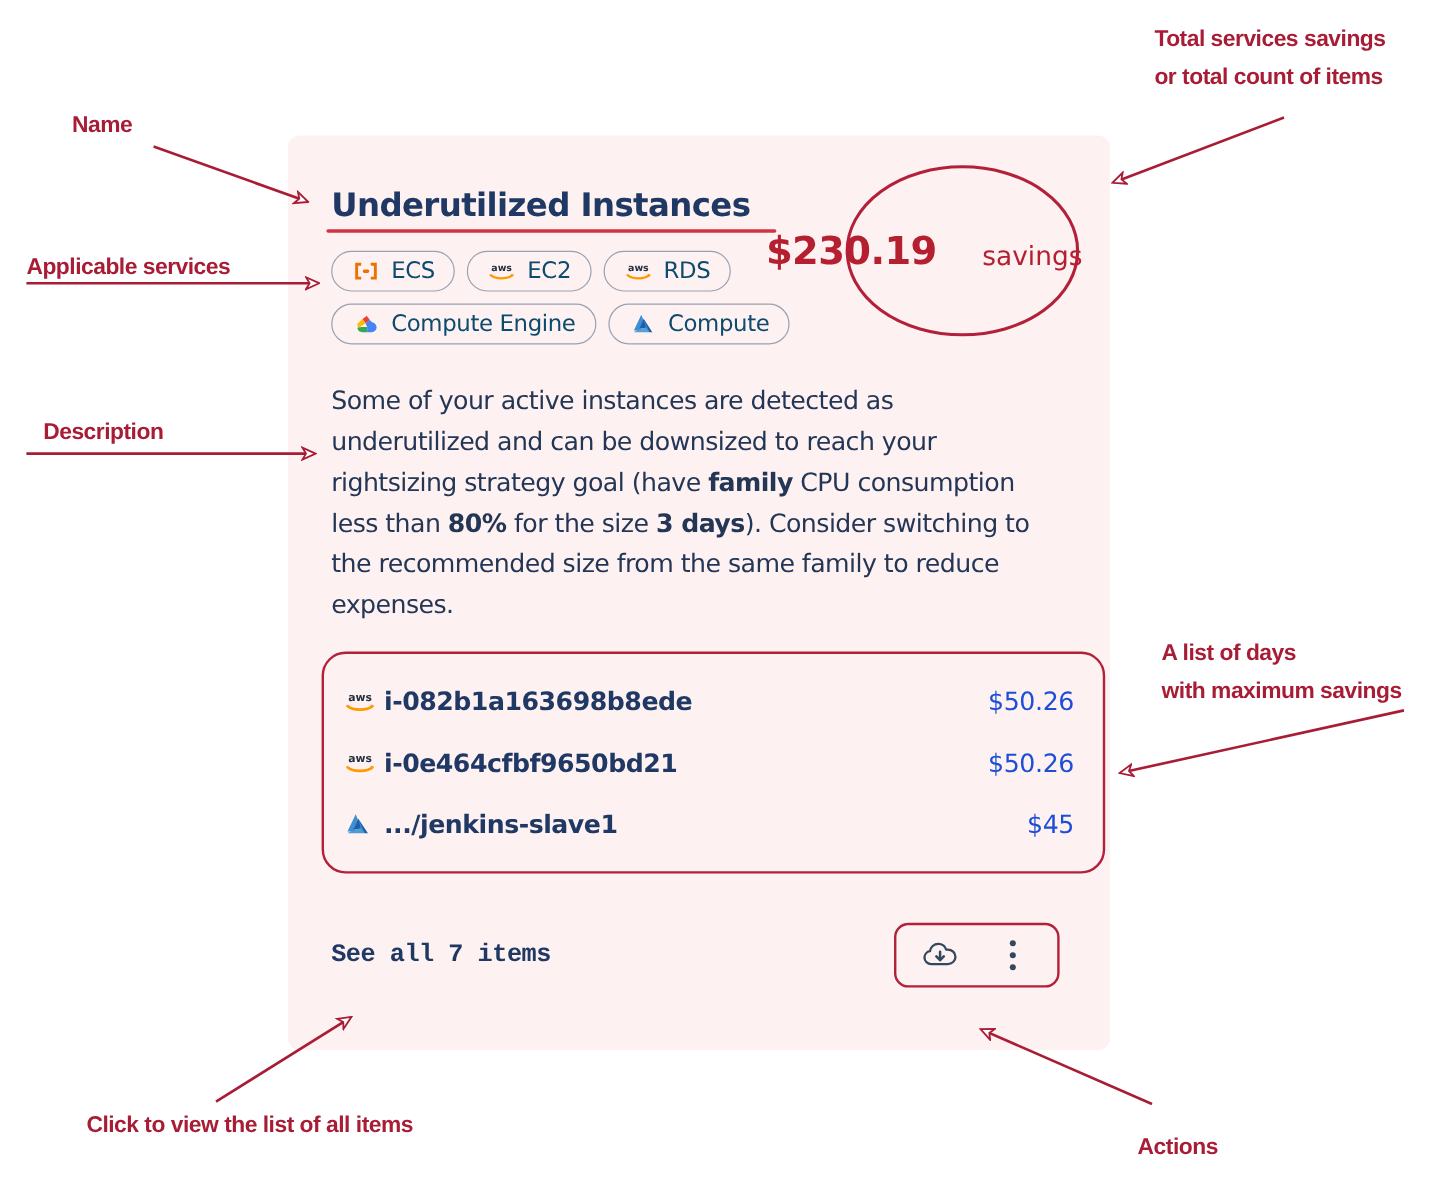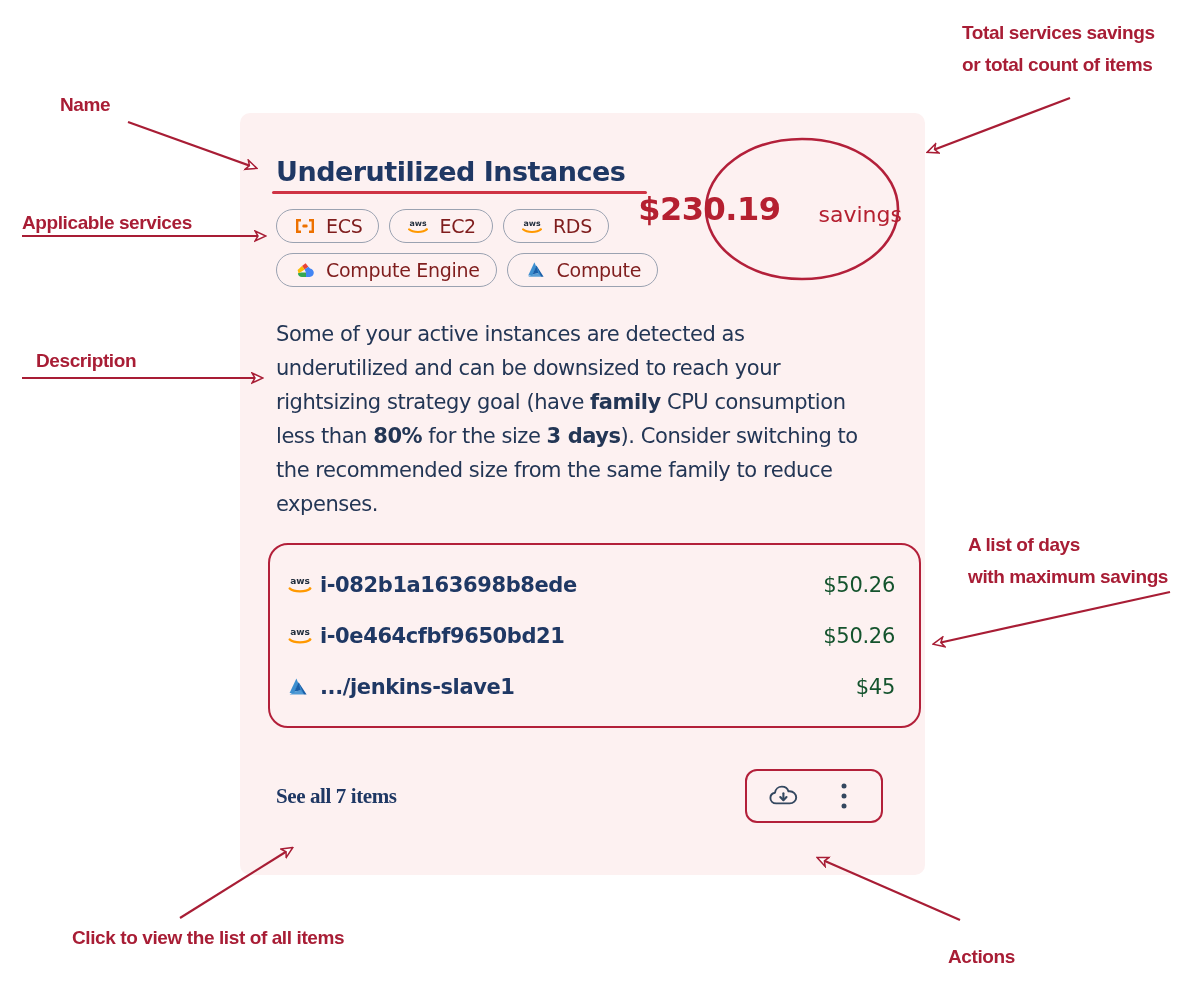--- a/index.html
+++ b/index.html
@@ -89,21 +89,21 @@
     padding: 0 16px;
     border: 1.6px solid #9aa2b1;
     border-radius: 18px;
     background: transparent;
     box-sizing: border-box;
   }
   .chip-label {
     font-family: "DejaVu Sans", sans-serif;
     font-size: 19px;
     font-weight: 400;
-    color: #7f1d1d;
+    color: #0c4a6e;
     letter-spacing: -0.3px;
     line-height: 20px;
     white-space: nowrap;
   }
   .chip-icon {
     display: inline-flex;
     align-items: center;
     justify-content: center;
     width: 24px;
     height: 22px;
@@ -197,38 +197,38 @@
     font-weight: 700;
     color: #1f3864;
     letter-spacing: -0.4px;
     flex: 1 1 auto;
     white-space: nowrap;
   }
   .item-value {
     font-family: "DejaVu Sans", sans-serif;
     font-size: 21px;
     font-weight: 400;
-    color: #14532d;
+    color: #1d4ed8;
     letter-spacing: -0.3px;
     white-space: nowrap;
     text-align: right;
   }
 
   
   #card-footer {
     position: relative;
     margin-top: 38px;
     display: flex;
     align-items: center;
     justify-content: space-between;
     height: 60px;
     padding-right: 6px;
   }
   #see-all-link {
-    font-family: Liberation Serif, serif;
+    font-family: Liberation Mono, monospace;
     font-size: 21px;
     font-weight: 700;
     color: #1f3864;
     letter-spacing: -0.4px;
     cursor: pointer;
   }
   #actions-group {
     position: relative;
     display: flex;
     align-items: center;

